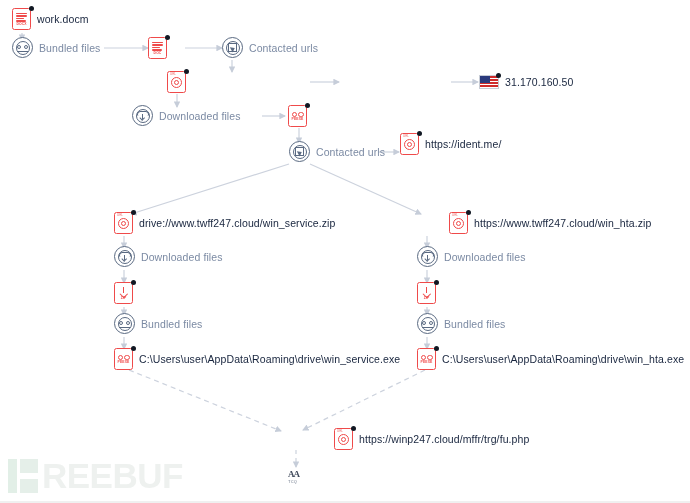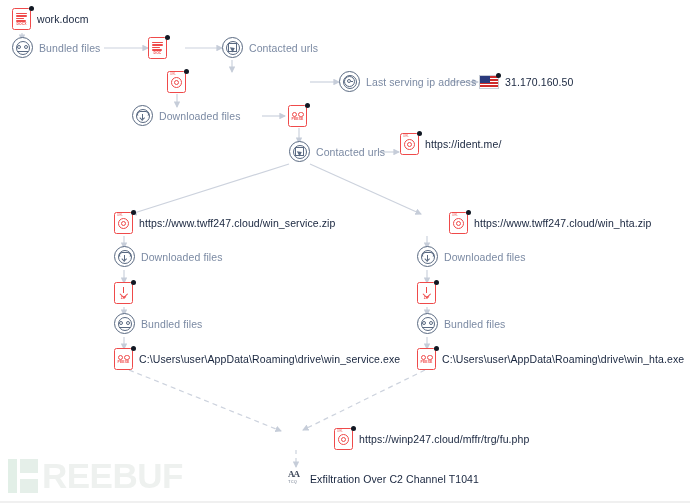--- a/index.html
+++ b/index.html
@@ -284,28 +284,20 @@
   </div>
 
   <div class="node entity" style="left:167px;top:71px;">
     <span class="ficon">
       <span class="corner"></span>
       <span class="toptag">URL</span>
       <span class="g-gear"></span>
     </span>
   </div>
 
-  <div class="node rel" style="left:339px;top:71px;">
-    <span class="cicon">
-      <span class="inner">
-          <span class="ip-g"></span>
-        </span>
-    </span>
-    <span class="lbl">Last serving ip address</span>
-  </div>
 
   <div class="node entity" style="left:479px;top:75px;">
     <span class="flagicon">
       <span class="stripes"></span>
         <span class="canton"></span>
       <span class="corner"></span>
     </span>
     <span class="lbl">31.170.160.50</span>
   </div>
 
@@ -350,21 +342,21 @@
     </span>
     <span class="lbl">https://ident.me/</span>
   </div>
 
   <div class="node entity" style="left:114px;top:212px;">
     <span class="ficon">
       <span class="corner"></span>
       <span class="toptag">URL</span>
       <span class="g-gear"></span>
     </span>
-    <span class="lbl">https://www.twff247.cloud/win_service.zip</span>
+    <span class="lbl">drive://www.twff247.cloud/win_service.zip</span>
   </div>
 
   <div class="node rel" style="left:114px;top:246px;">
     <span class="cicon">
       <span class="inner">
           <span class="dl-g">
             <span class="cloud"></span>
             <span class="arr"></span>
             <span class="arrh"></span>
           </span>
@@ -466,21 +458,20 @@
       <span class="g-gear"></span>
     </span>
     <span class="lbl">https://winp247.cloud/mffr/trg/fu.php</span>
   </div>
 
   <div class="node entity" style="left:288px;top:470px;">
     <span class="ticon">
       <span class="mm">AA</span>
       <span class="tt">TCQ</span>
     </span>
-    <span class="lbl">Exfiltration Over C2 Channel T1041</span>
   </div>
 
 </div>
 
 <div id="watermark">
   <span class="wm-mark">
     <span class="wm-bar"></span>
     <span class="wm-stack">
         <span></span>
         <span></span>

